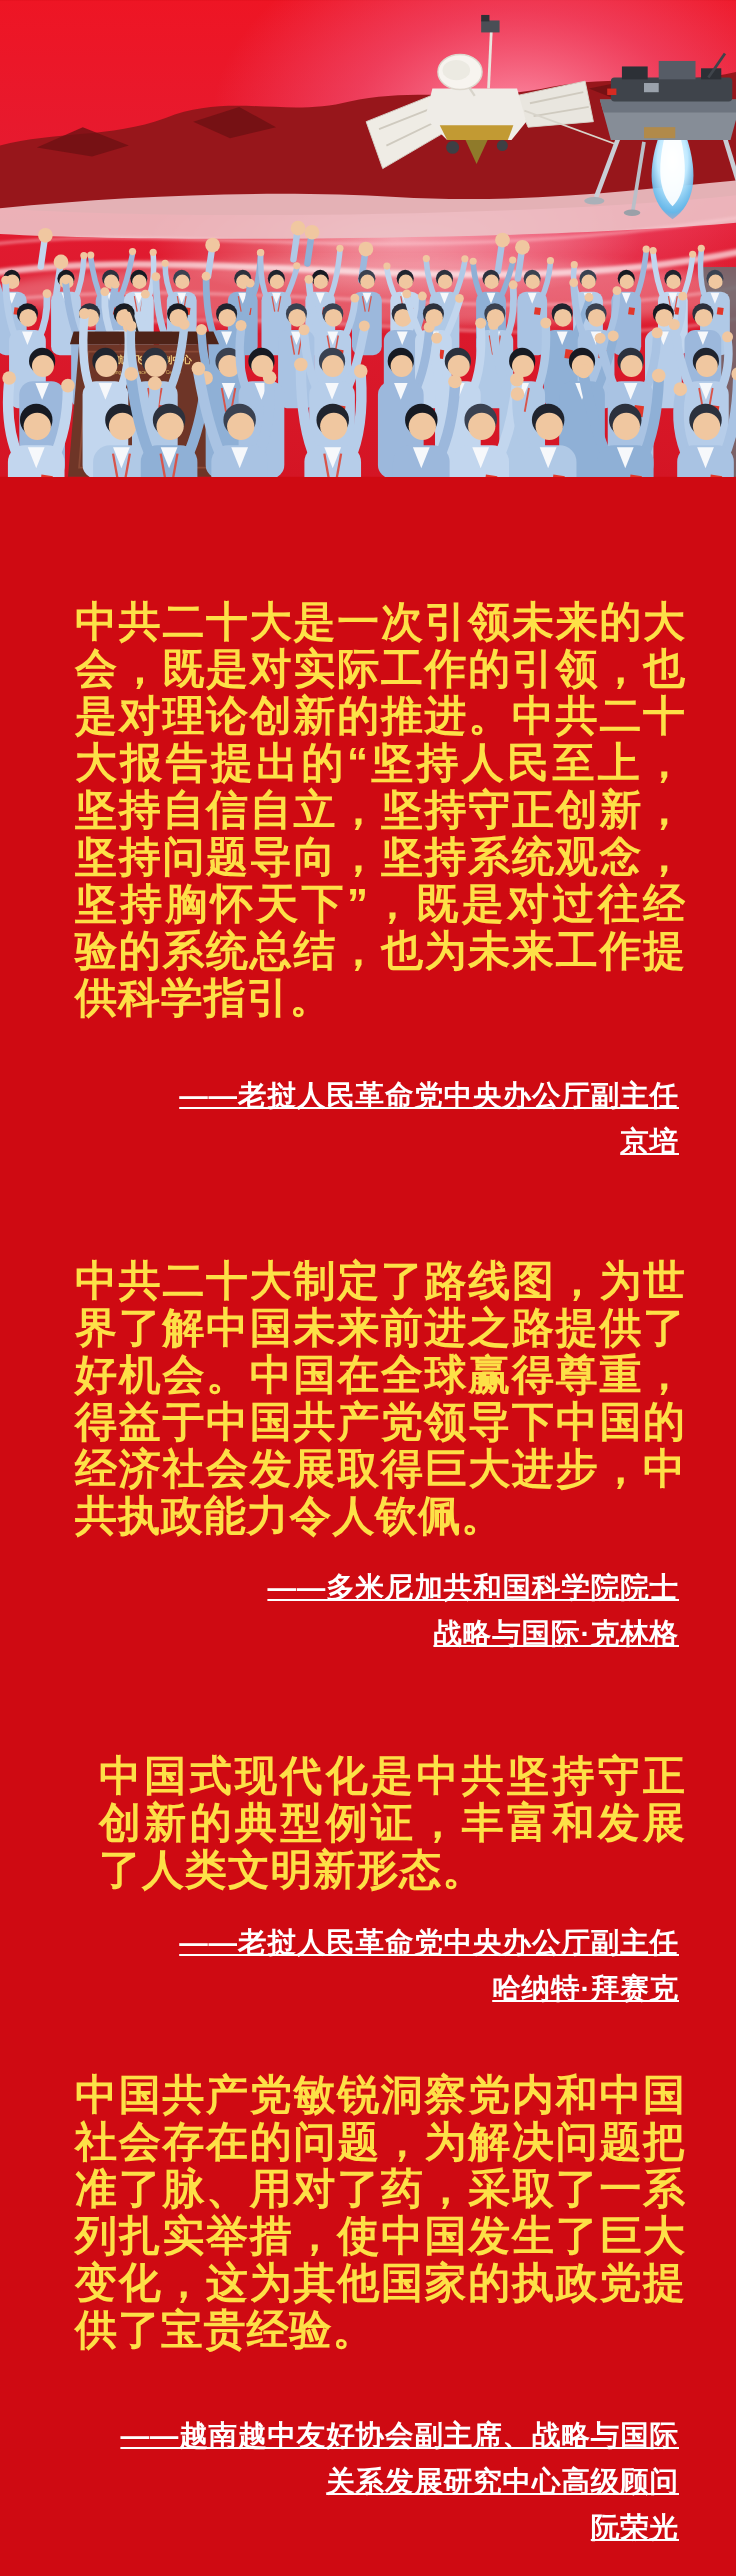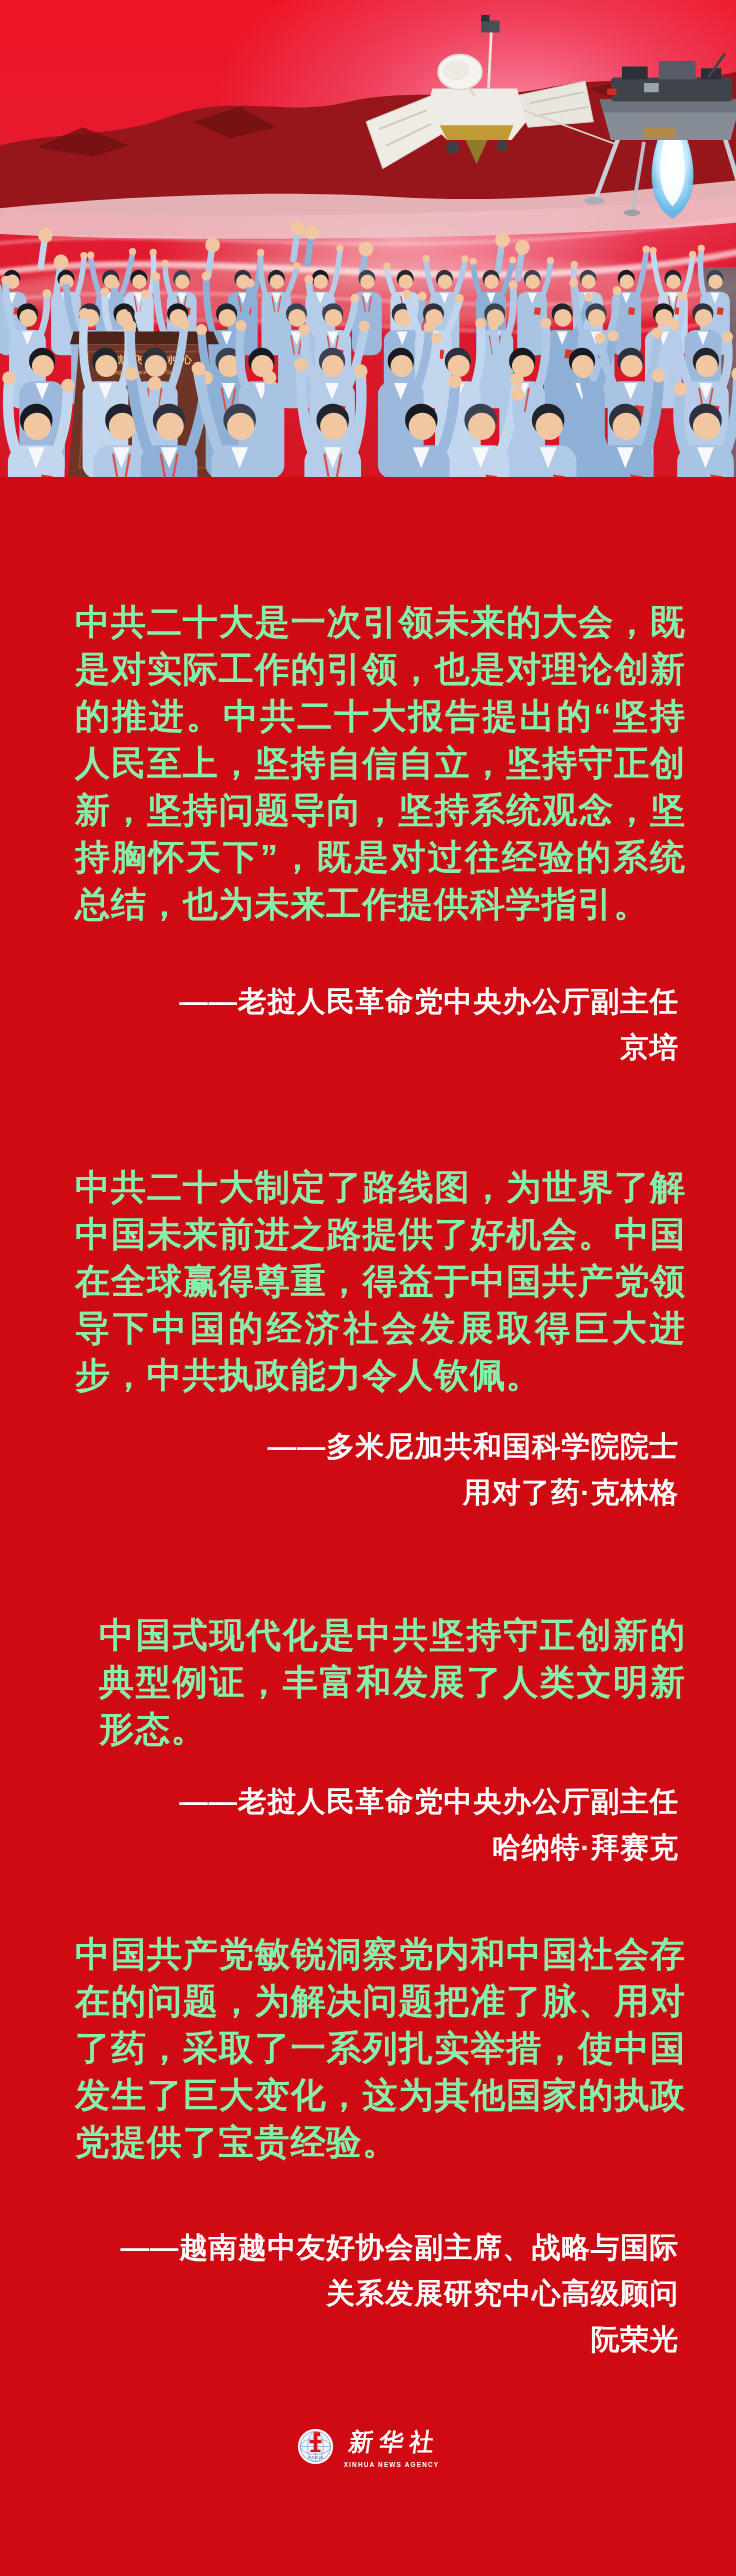--- a/index.html
+++ b/index.html
@@ -7,29 +7,29 @@
   body {
     height:2576px;
     background:#cf0a12;
     overflow:hidden;
     font-family:"Liberation Sans","DejaVu Sans",sans-serif;
   }
   .photo { width:736px; height:477px; position:relative; overflow:hidden; }
   .photo svg { display:block; }
 
   .quote {
-    font-weight:700; color:#86efac;
-    font-size:35px; line-height:47px; letter-spacing:0.9px;
+    font-weight:700; color:#fde047;
+    font-size:42px; line-height:47px; letter-spacing:0.9px;
     text-align:justify; text-justify:inter-character;
     padding:0 50px 0 75px;
   }
   .attr {
     font-weight:700; color:#ffffff;
     font-size:28.5px; line-height:46px; letter-spacing:0.9px;
-    text-align:right; padding:0 57px 0 75px;
+    text-align:right; padding:0 57px 0 75px;text-decoration:underline;
   }
   .q1{margin-top:121px;} .a1{margin-top:51px;}
   .q2{margin-top:93px;} .a2{margin-top:25px;}
   .q3{margin-top:96px;margin-left:24px;} .a3{margin-top:26px;}
   .q4{margin-top:60px;}  .a4{margin-top:59px;}
 
   .footer-logo{ margin-top:64px; display:flex; justify-content:center; align-items:center; gap:10px; }
   .logo-text{ display:flex; flex-direction:column; align-items:center; }
   .logo-cn{ font-size:24px; font-weight:700; color:#fff; letter-spacing:6.4px; margin-right:-6.4px; transform:skewX(-8deg); }
   .logo-en{ font-size:6.4px; font-weight:700; color:#fff; letter-spacing:1.2px; margin-top:2.8px; white-space:nowrap; }
@@ -589,21 +589,21 @@
 
   <p class="quote q1">中共二十大是一次引领未来的大会，既是对实际工作的引领，也是对理论创新的推进。中共二十大报告提出的“坚持人民至上，坚持自信自立，坚持守正创新，坚持问题导向，坚持系统观念，坚持胸怀天下”，既是对过往经验的系统总结，也为未来工作提供科学指引。</p>
   <div class="attr a1">
     <div>——老挝人民革命党中央办公厅副主任</div>
     <div>京培</div>
   </div>
 
   <p class="quote q2">中共二十大制定了路线图，为世界了解中国未来前进之路提供了好机会。中国在全球赢得尊重，得益于中国共产党领导下中国的经济社会发展取得巨大进步，中共执政能力令人钦佩。</p>
   <div class="attr a2">
     <div>——多米尼加共和国科学院院士</div>
-    <div>用对了药·克林格</div>
+    <div>战略与国际·克林格</div>
   </div>
 
   <p class="quote q3">中国式现代化是中共坚持守正创新的典型例证，丰富和发展了人类文明新形态。</p>
   <div class="attr a3">
     <div>——老挝人民革命党中央办公厅副主任</div>
     <div>哈纳特·拜赛克</div>
   </div>
 
   <p class="quote q4">中国共产党敏锐洞察党内和中国社会存在的问题，为解决问题把准了脉、用对了药，采取了一系列扎实举措，使中国发生了巨大变化，这为其他国家的执政党提供了宝贵经验。</p>
   <div class="attr a4">

